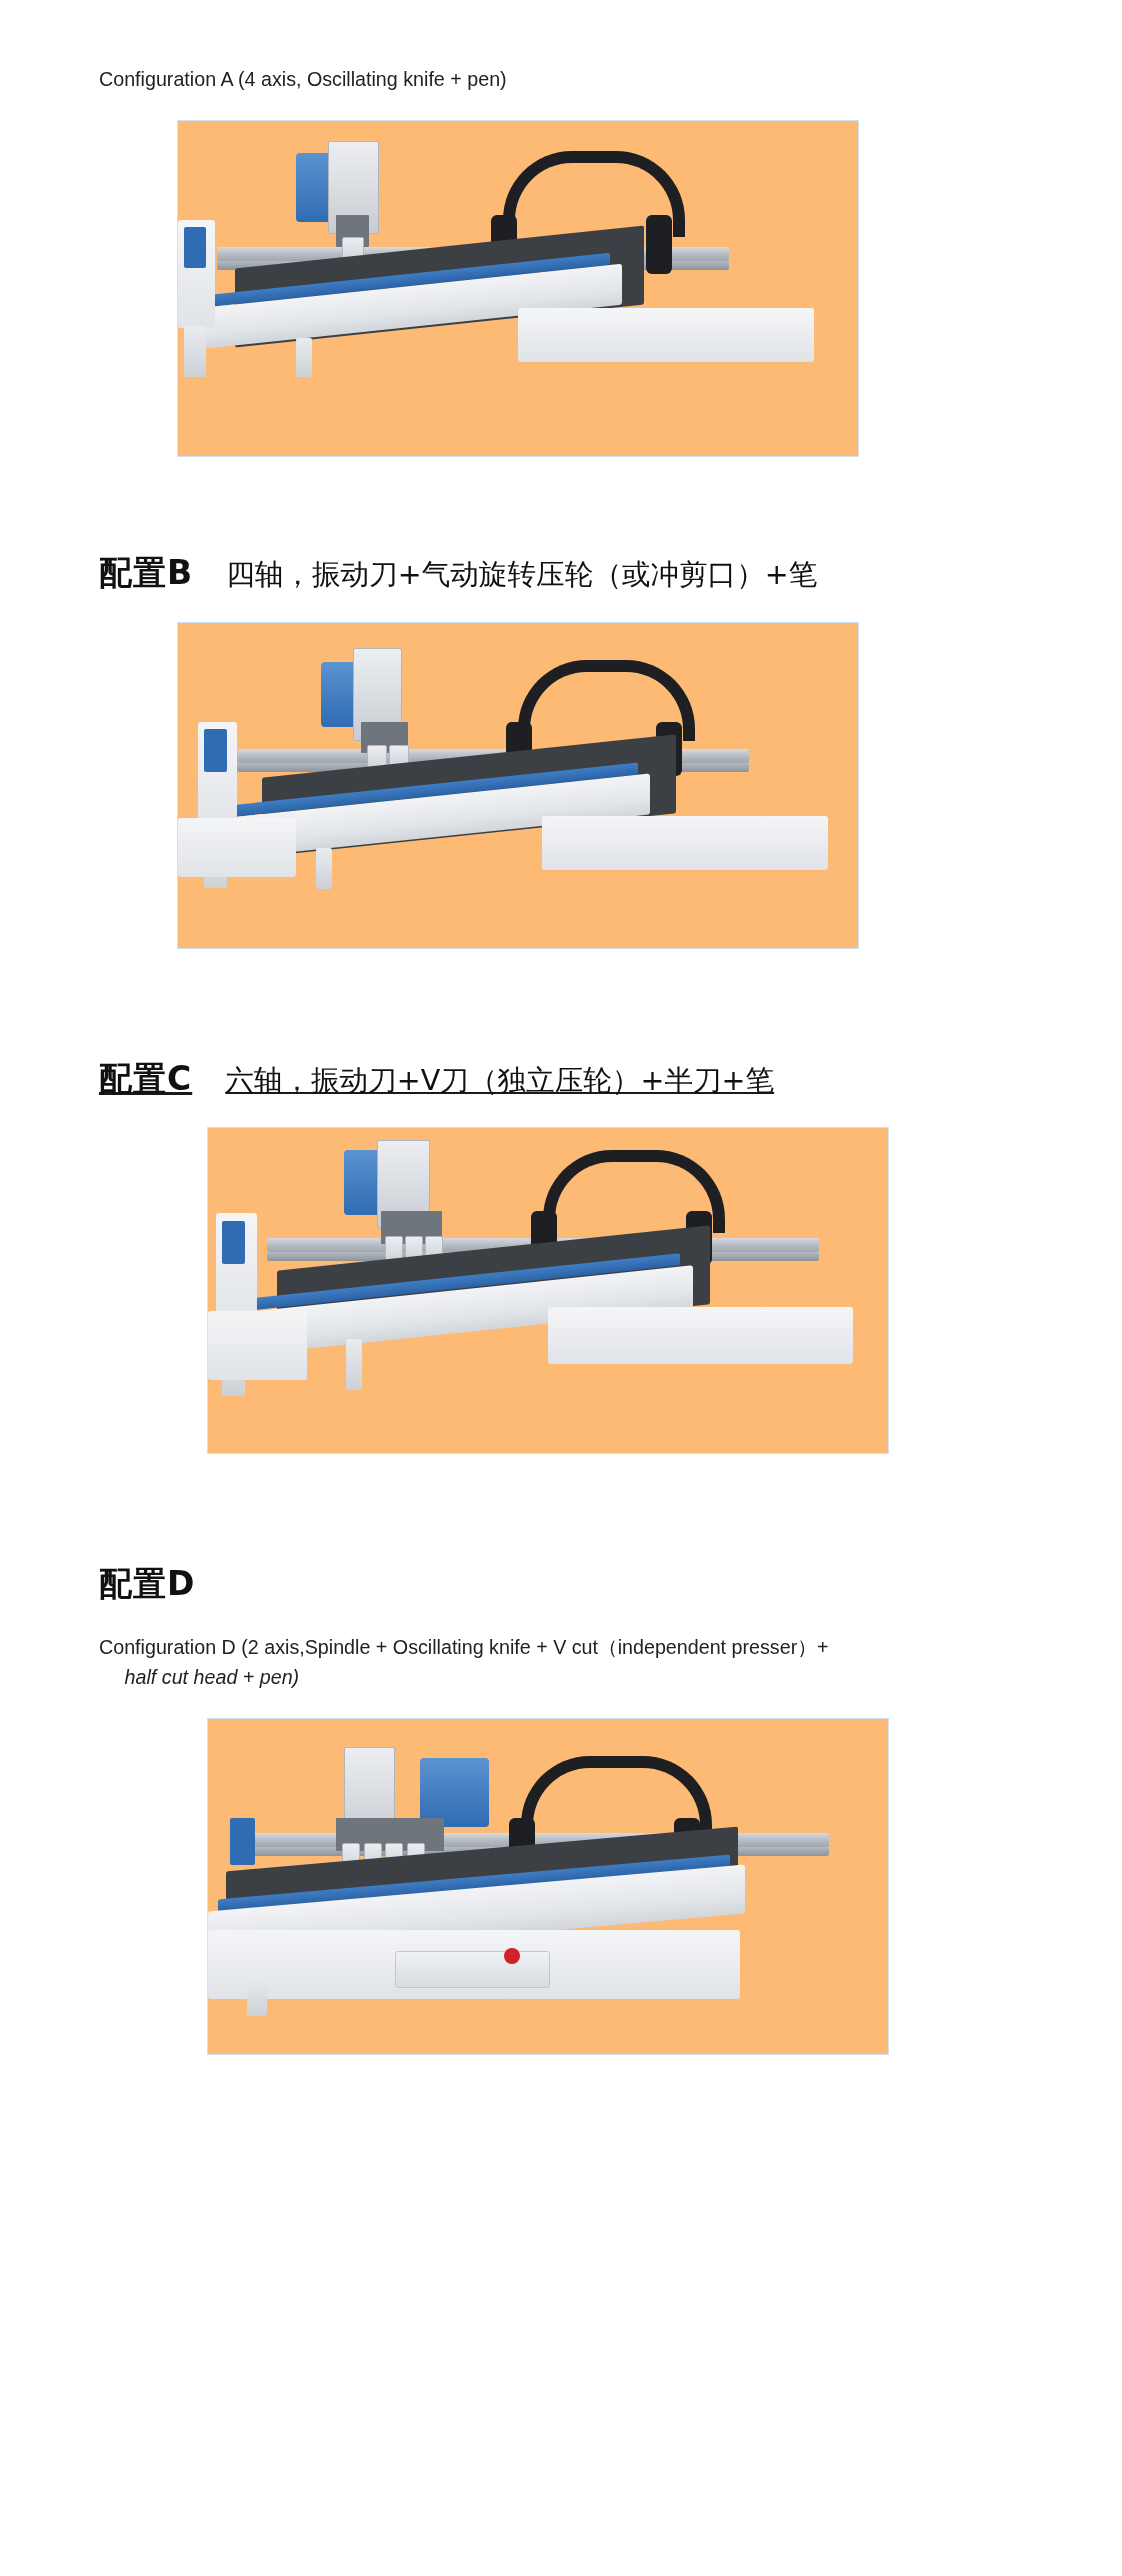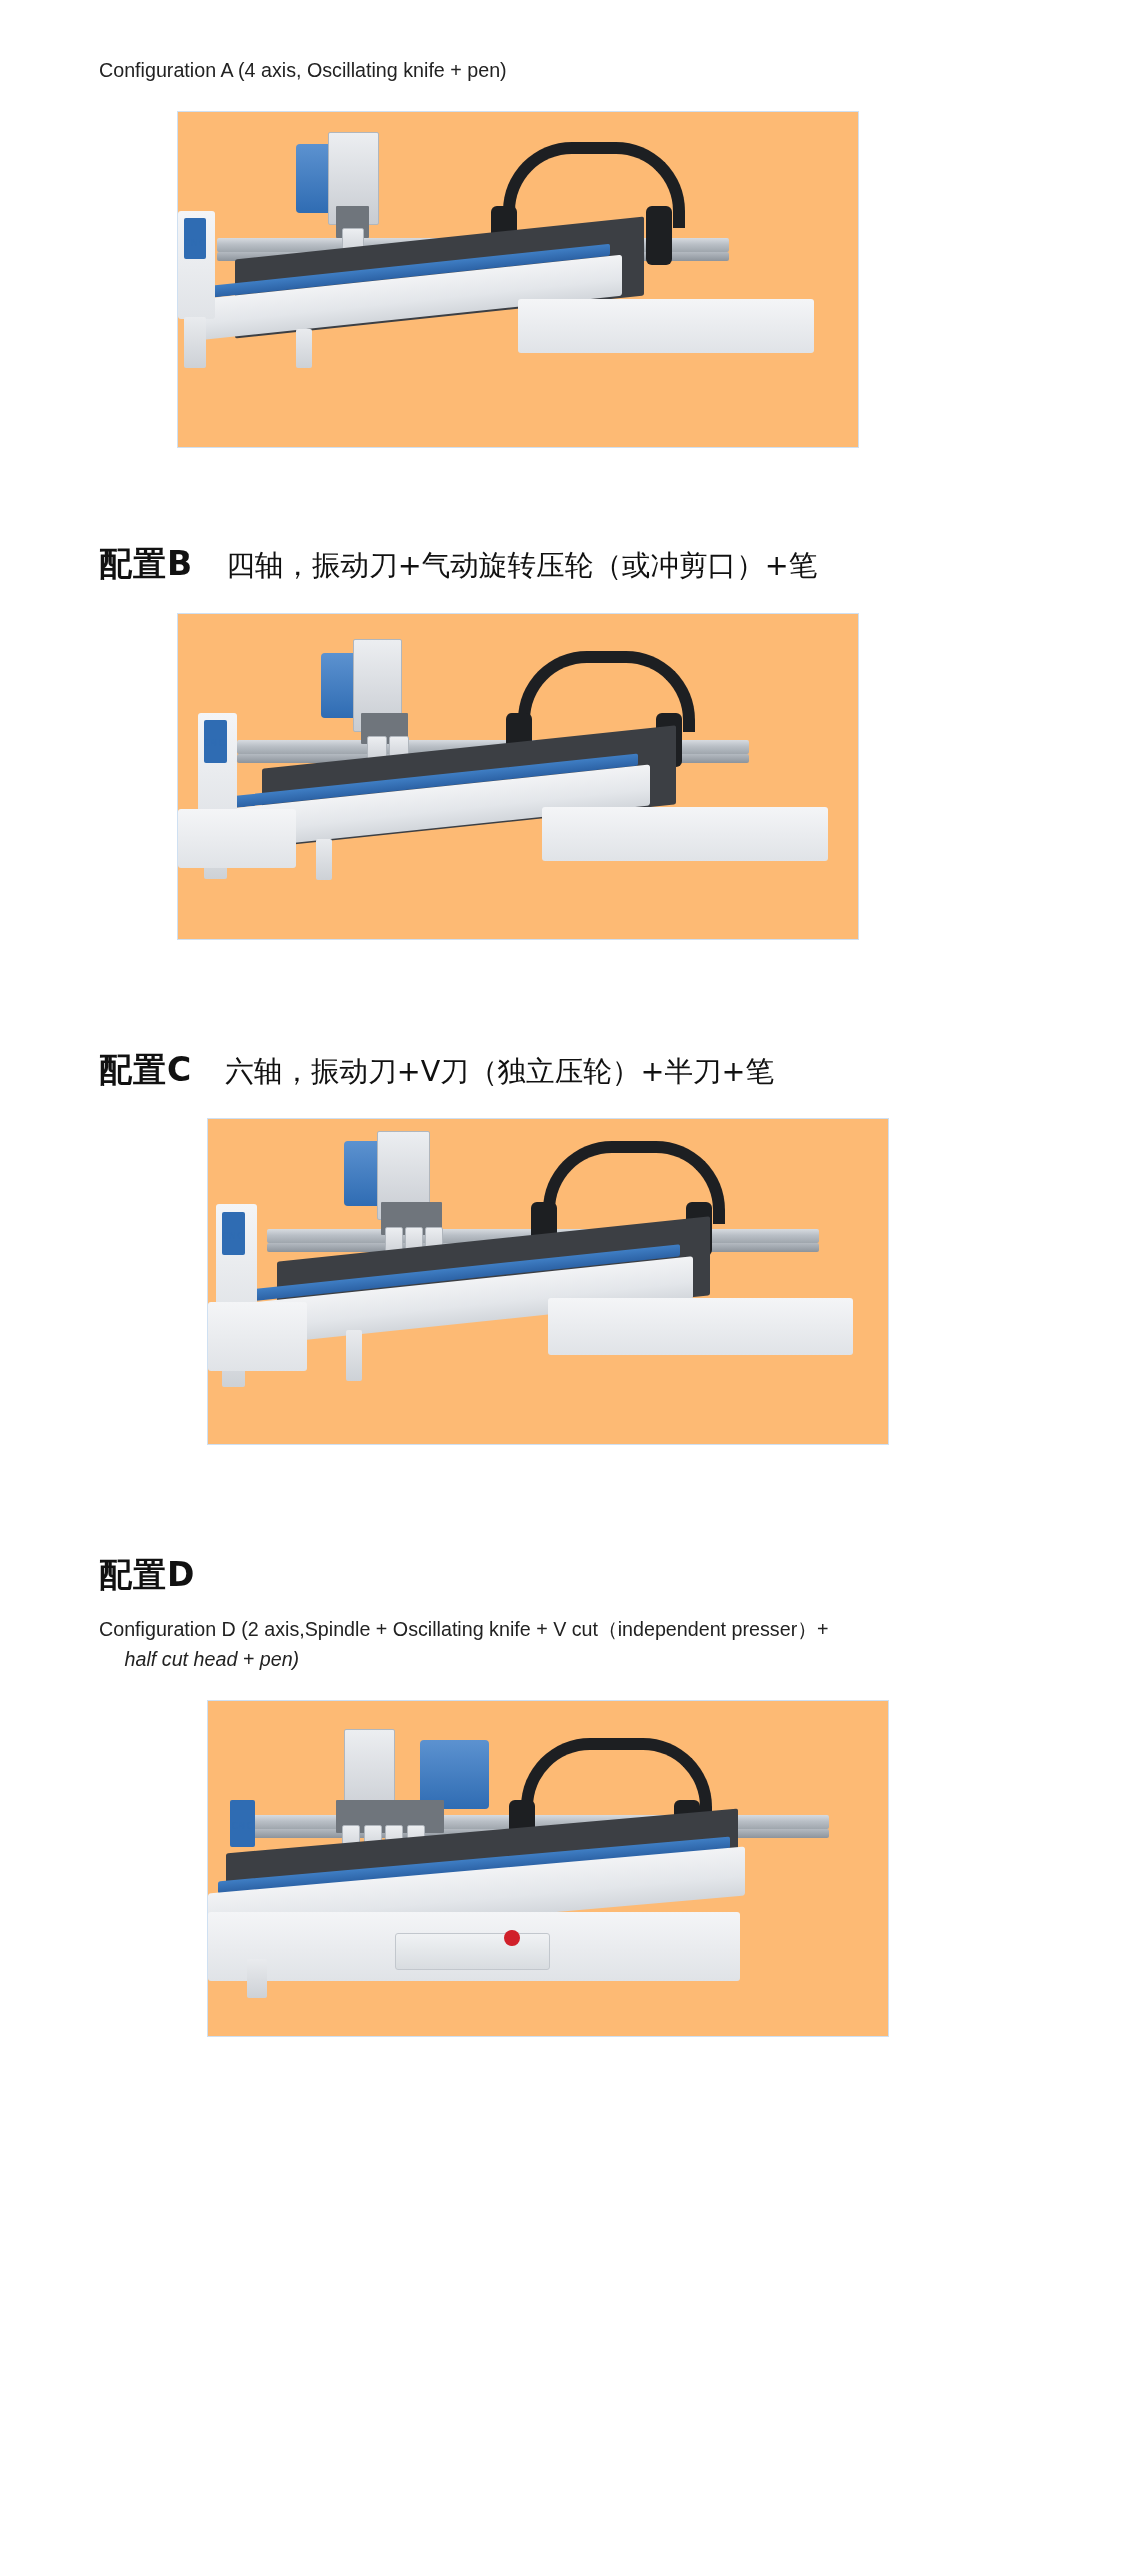--- a/index.html
+++ b/index.html
@@ -18,21 +18,21 @@
     margin: 0 auto;
     box-sizing: border-box;
     padding: 39px 0 59px 0;
   }
   .config-block {
     box-sizing: border-box;
     padding: 0 0 0 0;
   }
   .config-block.a  { margin-top: 9.9px; }
   .config-block.b  { margin-top: 94px; }
-  .config-block.c  { margin-top: 108px; }
+  .config-block.c  { margin-top: 108px; text-decoration: underline; }
   .config-block.d  { margin-top: 108px; }
 
   .title-row {
     display: flex;
     align-items: baseline;
     padding-left: 99px;
   }
   .title-cn-label {
     font-size: 33px;
     font-weight: bold;
@@ -44,21 +44,21 @@
   .title-cn-desc {
     font-size: 28.6px;
     color: #111;
     margin-left: 33px;
     white-space: nowrap;
     font-family: "DejaVu Sans", "Liberation Sans", sans-serif;
   }
   .subtitle-en {
     font-size: 19.7px;
     color: #222;
-    margin-top: 17px;
+    margin-top: 26px;
     padding-left: 99px;
     line-height: 1.5;
     max-width: 965px;
     font-family: "Liberation Sans", sans-serif;
   }
   .subtitle-en .indent2 {
     display: block;
     padding-left: 25.6px;
     font-style: italic;
   }

